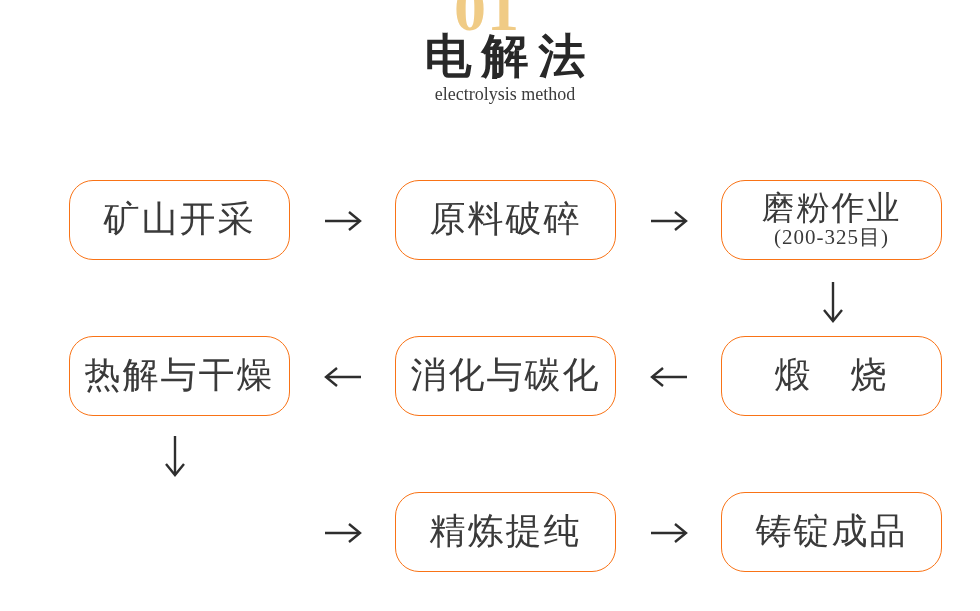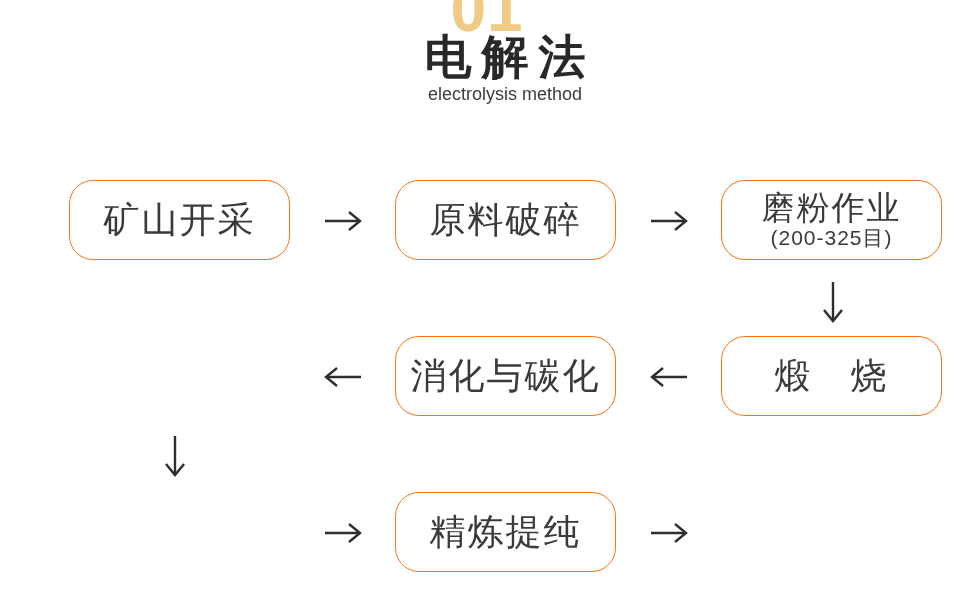--- a/index.html
+++ b/index.html
@@ -2,21 +2,21 @@
 <html><head>
 <meta charset="utf-8">
 <style>
   html, body { margin: 0; padding: 0; background: #ffffff; }
   #canvas {
     position: relative;
     width: 980px;
     height: 611px;
     background: #ffffff;
     overflow: hidden;
-    font-family: Liberation Sans, sans-serif;
+    font-family: Liberation Serif, serif;
     color: #3a3a3a;
   }
 
   
   .section-number {
     position: absolute;
     top: -23px;
     left: 487px;
     transform: translateX(-50%);
     font-size: 64px;
@@ -143,20 +143,23 @@
 
   <div class="arrow ad1">
     <svg width="26" height="44" viewBox="0 0 26 44">
         <g stroke="#2e2e2e" stroke-width="2.4" fill="none">
           <line x1="13" y1="2" x2="13" y2="40"></line>
           <polyline points="4,30 13,41 22,30"></polyline>
         </g>
       </svg>
   </div>
 
+  <div class="box b4">
+    <span class="label">热解与干燥</span>
+  </div>
   <div class="arrow al2">
     <svg width="40" height="26" viewBox="0 0 40 26">
         <g stroke="#2e2e2e" stroke-width="2.4" fill="none">
           <line x1="38" y1="13" x2="4" y2="13"></line>
           <polyline points="14,4 3,13 14,22"></polyline>
         </g>
       </svg>
   </div>
   <div class="box b5">
     <span class="label">消化与碳化</span>
@@ -194,14 +197,17 @@
     <span class="label">精炼提纯</span>
   </div>
   <div class="arrow ar4">
     <svg width="40" height="26" viewBox="0 0 40 26">
         <g stroke="#2e2e2e" stroke-width="2.4" fill="none">
           <line x1="2" y1="13" x2="36" y2="13"></line>
           <polyline points="26,4 37,13 26,22"></polyline>
         </g>
       </svg>
   </div>
+  <div class="box b9">
+    <span class="label">铸锭成品</span>
+  </div>
 
 </div>
 
 </body></html>

